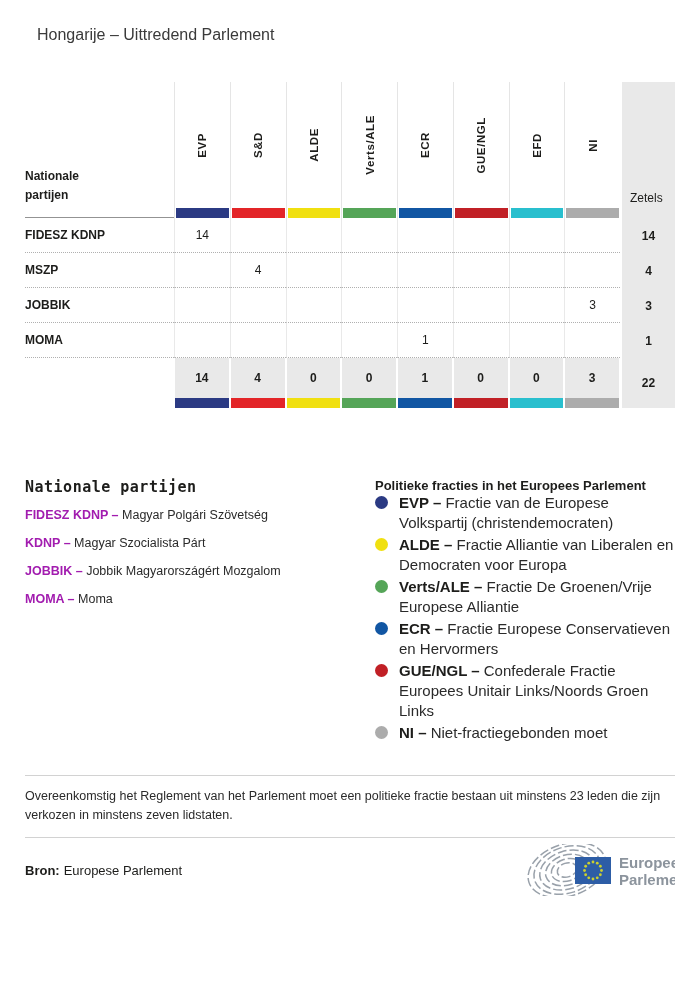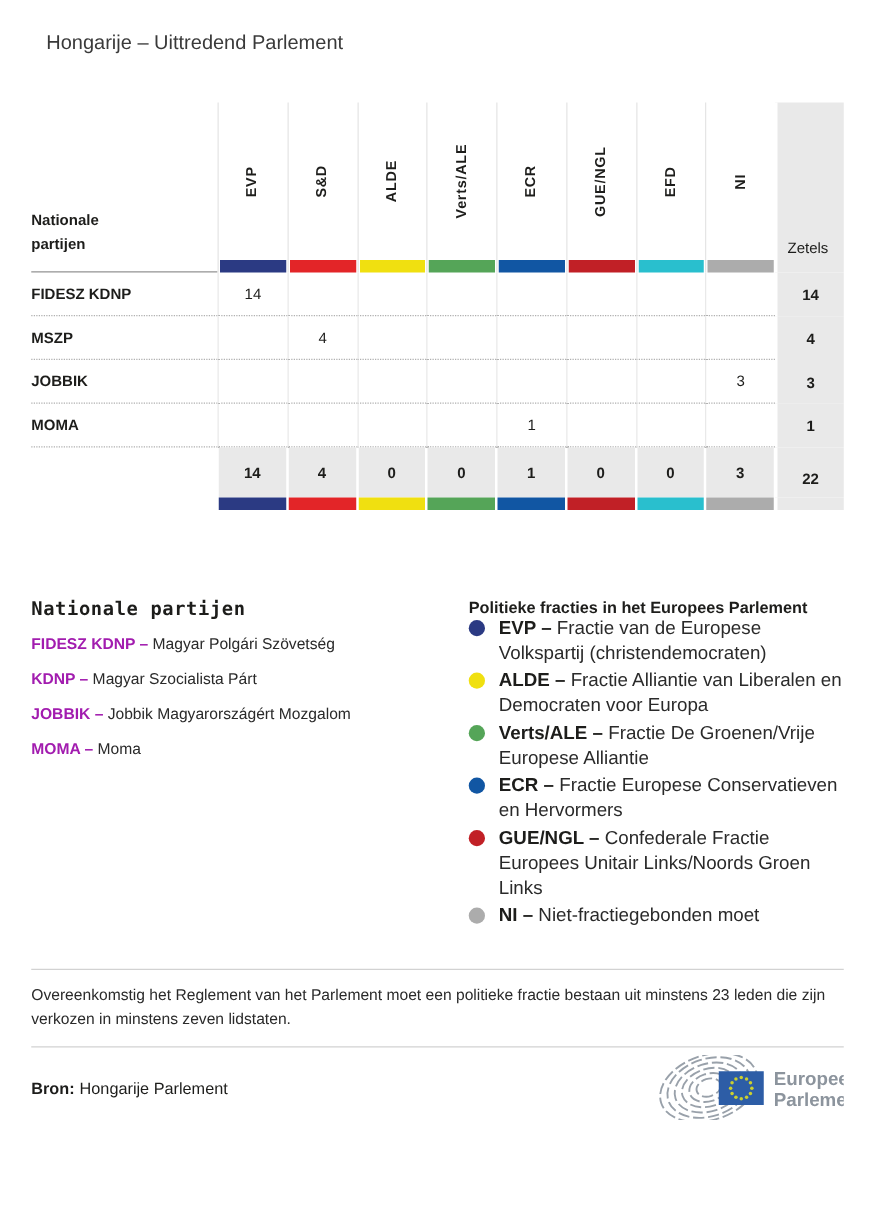--- a/index.html
+++ b/index.html
@@ -289,21 +289,21 @@
         </div>
     </div>
   </div>
 
   <div class="hr hr1"></div>
   <div class="footnote">Overeenkomstig het Reglement van het Parlement moet een politieke fractie bestaan uit minstens 23 leden die zijn verkozen in minstens zeven lidstaten.</div>
   <div class="hr hr2"></div>
 
   <div class="source-row">
     <div class="source-text">
-      <b>Bron:</b><span>Hongarije Parlement</span>
+      <b>Bron:</b><span>Europese Parlement</span>
     </div>
     <div class="ep-logo">
       <svg width="150" height="52" viewBox="0 0 150 52">
         <g id="logo-arcs" fill="none" stroke-width="1.5" stroke="#99a1aa">
             <ellipse cx="42" cy="26" rx="10" ry="7" transform="rotate(-18 42 26)" stroke-dasharray="9 3" stroke-dashoffset="0"></ellipse>
             <ellipse cx="42" cy="26" rx="16" ry="11" transform="rotate(-18 42 26)" stroke-dasharray="9 3" stroke-dashoffset="4"></ellipse>
             <ellipse cx="42" cy="26" rx="22" ry="15" transform="rotate(-18 42 26)" stroke-dasharray="9 3" stroke-dashoffset="8"></ellipse>
             <ellipse cx="42" cy="26" rx="28" ry="19" transform="rotate(-18 42 26)" stroke-dasharray="9 3" stroke-dashoffset="12"></ellipse>
             <ellipse cx="42" cy="26" rx="34" ry="23" transform="rotate(-18 42 26)" stroke-dasharray="9 3" stroke-dashoffset="16"></ellipse>
             <ellipse cx="42" cy="26" rx="40" ry="26" transform="rotate(-18 42 26)" stroke-dasharray="9 3" stroke-dashoffset="20"></ellipse>

